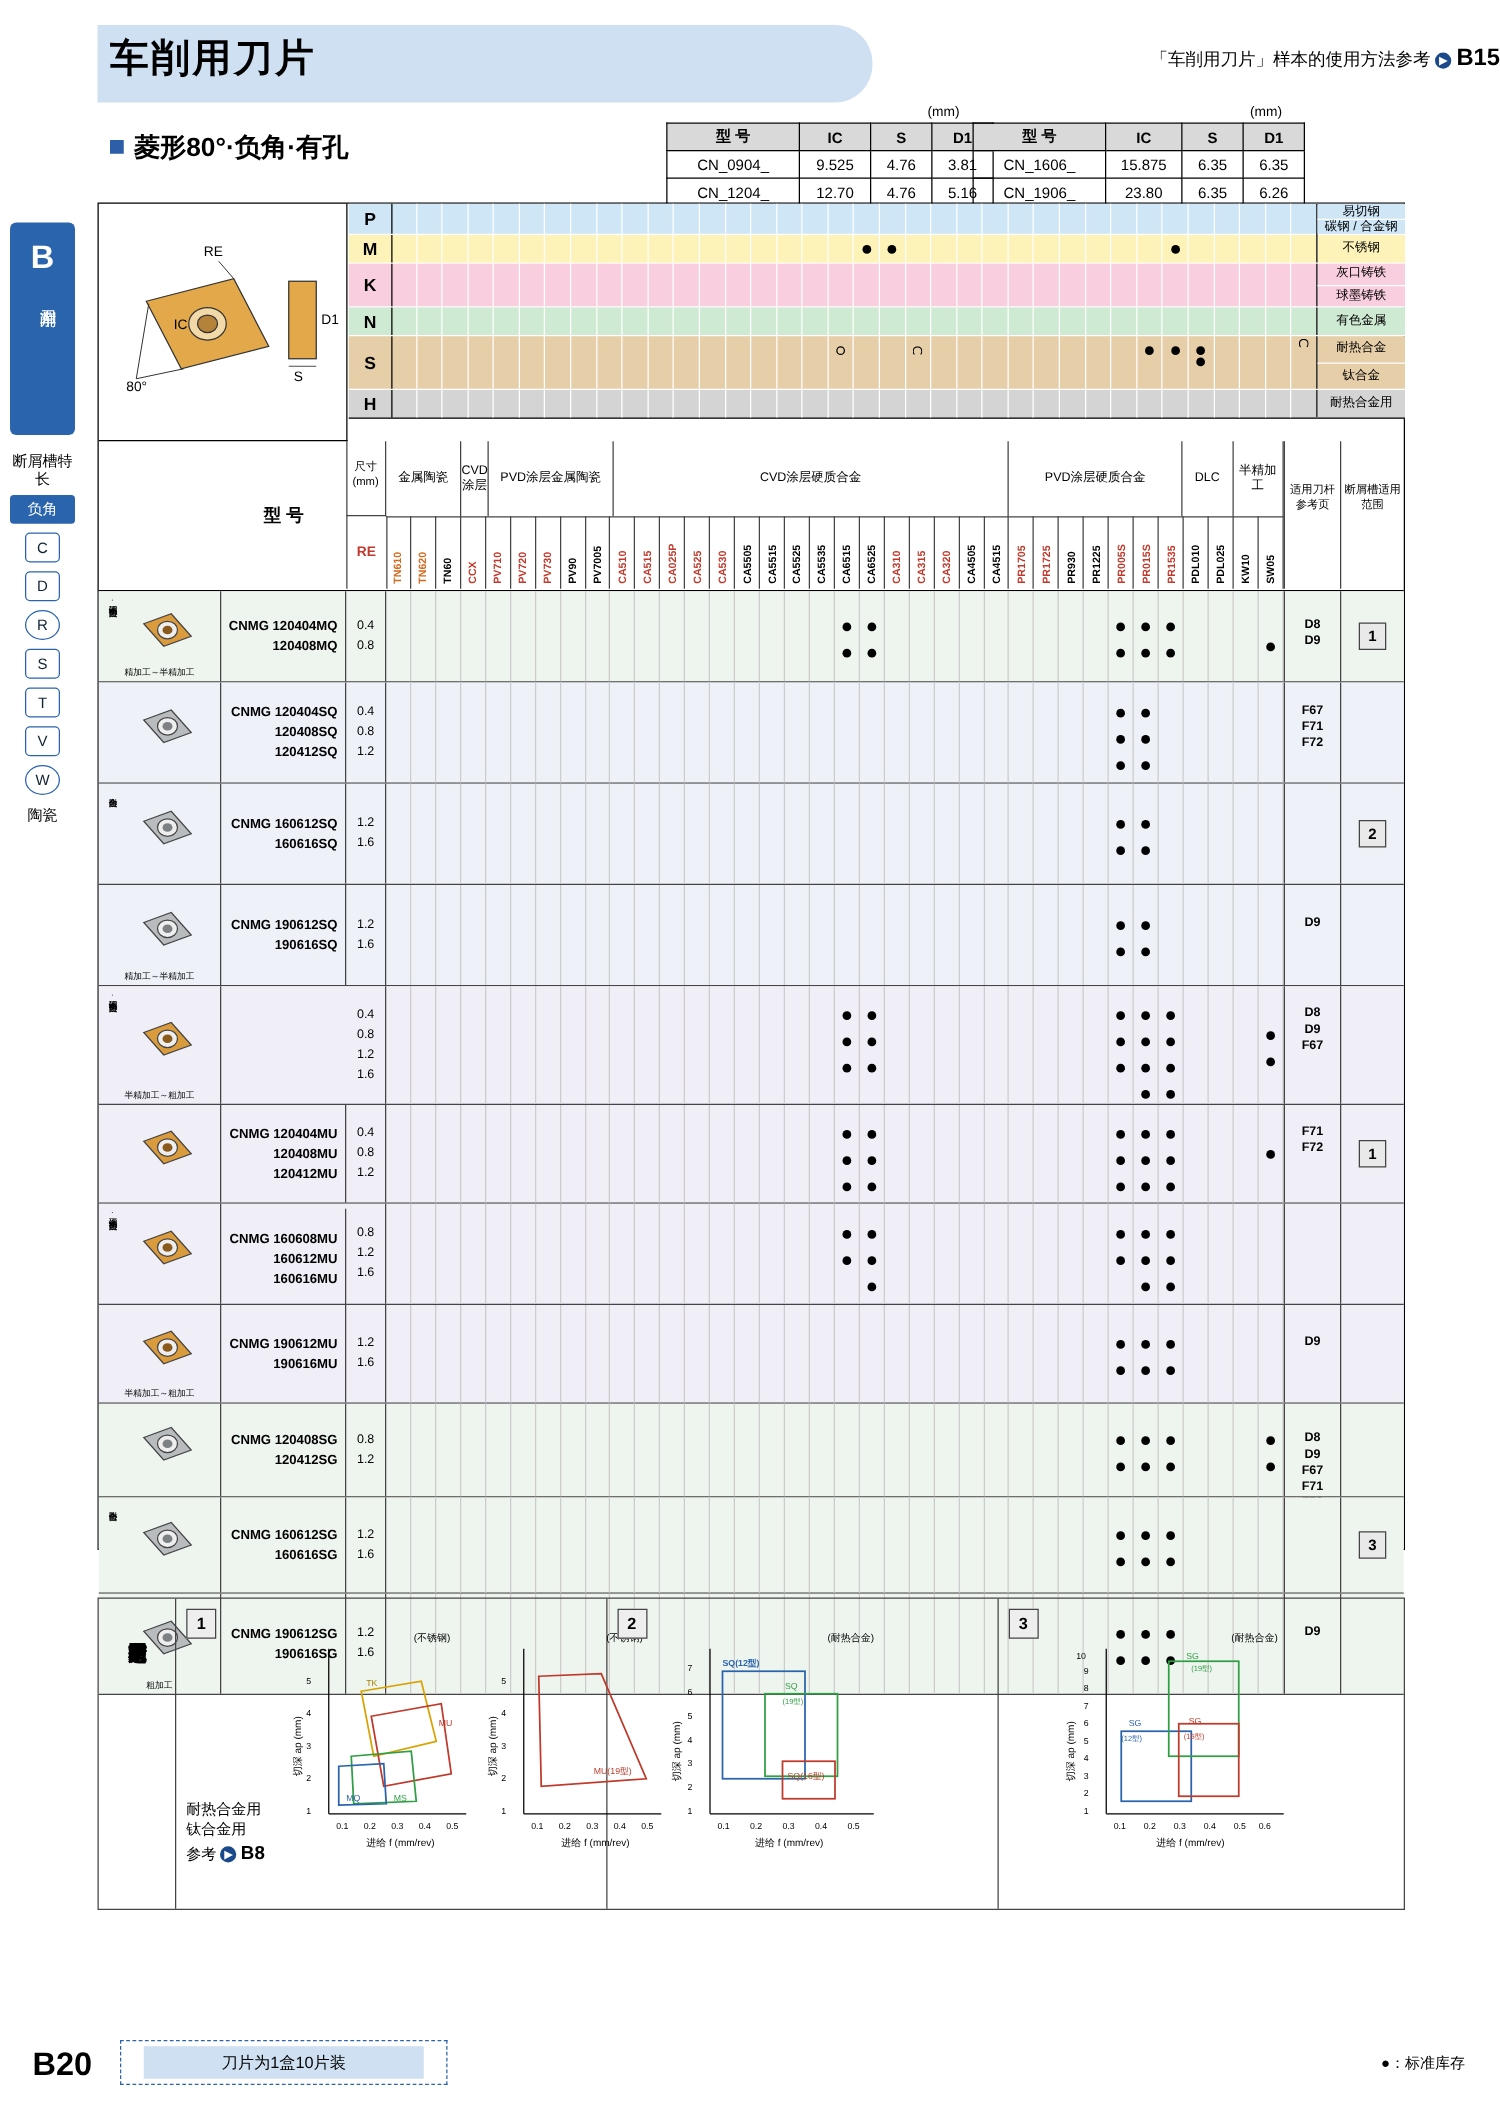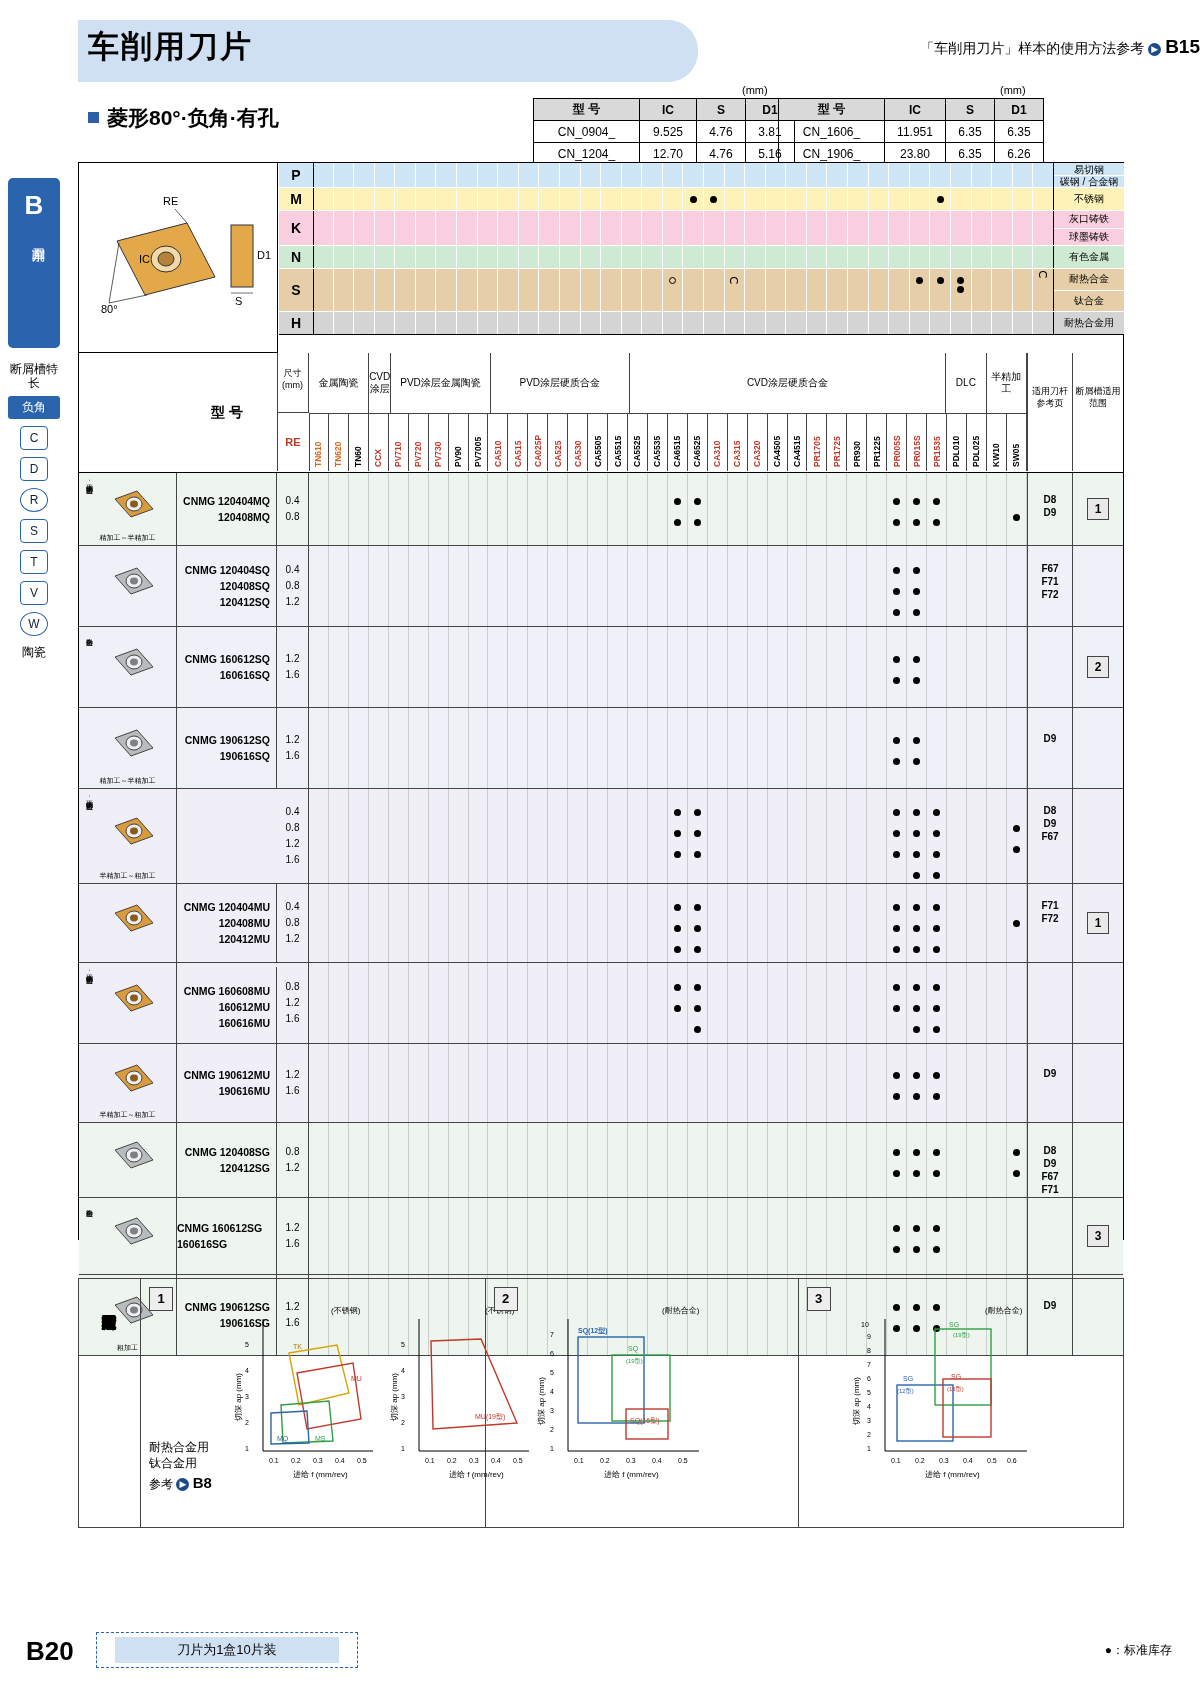--- a/index.html
+++ b/index.html
@@ -112,21 +112,21 @@
   <table class="spec" id="spec2">
     <tbody>
         <tr>
       <td class="hd" style="width:105px">型 号</td>
       <td class="hd" style="width:60px">IC</td>
       <td class="hd" style="width:48px">S</td>
       <td class="hd" style="width:48px">D1</td>
     </tr>
     <tr>
       <td>CN_1606_</td>
-      <td>11.951</td>
+      <td>15.875</td>
       <td>6.35</td>
       <td>6.35</td>
     </tr>
     <tr>
       <td>CN_1906_</td>
       <td>23.80</td>
       <td>6.35</td>
       <td>6.26</td>
     </tr>
   </tbody>
@@ -471,22 +471,22 @@
     </div>
 
     <div style="position:absolute;left:0;top:190px;width:1044px;height:120px;border-bottom:1px solid #000;box-sizing:border-box;">
       <div style="position:absolute;left:98px;top:0;width:100px;height:118px;border-right:1px solid #444;text-align:center;line-height:118px;font-size:14px;font-weight:bold;">型 号</div>
       <div style="position:absolute;left:198px;top:0;width:32px;height:60px;border-right:1px solid #444;border-bottom:1px solid #444;text-align:center;font-size:9px;padding-top:14px;box-sizing:border-box;">尺寸 (mm)</div>
       <div style="position:absolute;left:198px;top:60px;width:32px;height:58px;border-right:1px solid #444;text-align:center;line-height:58px;font-size:11px;font-weight:bold;color:#c0392b;">RE</div>
       <div id="grade-group-row" style="position: absolute; left: 230px; top: 0px; right: 96px; height: 60px; border-bottom: 1px solid rgb(68, 68, 68); display: flex;">
           <div style="flex: 3 1 0px; border-right: 1px solid rgb(68, 68, 68); height: 100%; display: flex; align-items: center; justify-content: center; font-size: 10px; text-align: center; line-height: 12px;">金属陶瓷</div>
           <div style="flex: 1 1 0px; border-right: 1px solid rgb(68, 68, 68); height: 100%; display: flex; align-items: center; justify-content: center; font-size: 10px; text-align: center; line-height: 12px;">CVD涂层</div>
           <div style="flex: 5 1 0px; border-right: 1px solid rgb(68, 68, 68); height: 100%; display: flex; align-items: center; justify-content: center; font-size: 10px; text-align: center; line-height: 12px;">PVD涂层金属陶瓷</div>
+          <div style="flex: 16 1 0px; border-right: 1px solid rgb(68, 68, 68); height: 100%; display: flex; align-items: center; justify-content: center; font-size: 10px; text-align: center; line-height: 12px;">CVD涂层硬质合金</div>
           <div style="flex: 7 1 0px; border-right: 1px solid rgb(68, 68, 68); height: 100%; display: flex; align-items: center; justify-content: center; font-size: 10px; text-align: center; line-height: 12px;">PVD涂层硬质合金</div>
-          <div style="flex: 16 1 0px; border-right: 1px solid rgb(68, 68, 68); height: 100%; display: flex; align-items: center; justify-content: center; font-size: 10px; text-align: center; line-height: 12px;">CVD涂层硬质合金</div>
           <div style="flex: 2 1 0px; border-right: 1px solid rgb(68, 68, 68); height: 100%; display: flex; align-items: center; justify-content: center; font-size: 10px; text-align: center; line-height: 12px;">DLC</div>
           <div style="flex: 2 1 0px; border-right: 1px solid rgb(68, 68, 68); height: 100%; display: flex; align-items: center; justify-content: center; font-size: 10px; text-align: center; line-height: 12px;">半精加工</div>
         </div>
       <div id="grade-name-row" style="position: absolute; left: 230px; top: 60px; right: 96px; height: 58px; display: flex;">
           <div style="flex: 1 1 0px; border-right: 1px solid rgb(68, 68, 68); height: 100%; position: relative;">
             <span style="position: absolute; left: 50%; bottom: 4px; transform-origin: left bottom; transform: rotate(-90deg) translateY(50%); white-space: nowrap; font-size: 8.5px; font-weight: bold; color: rgb(212, 105, 30);">TN610</span>
           </div>
           <div style="flex: 1 1 0px; border-right: 1px solid rgb(68, 68, 68); height: 100%; position: relative;">
             <span style="position: absolute; left: 50%; bottom: 4px; transform-origin: left bottom; transform: rotate(-90deg) translateY(50%); white-space: nowrap; font-size: 8.5px; font-weight: bold; color: rgb(212, 105, 30);">TN620</span>
           </div>
@@ -2492,21 +2492,21 @@
         <div style="position: relative; height: 76px; border-bottom: 1px solid rgb(68, 68, 68); background: rgb(238, 245, 239);">
           <div style="position: absolute; left: 0px; top: 0px; width: 98px; height: 100%; border-right: 1px solid rgb(68, 68, 68); box-sizing: border-box;">
             <div style="position:absolute;left:2px;top:6px;width:12px;font-size:7px;line-height:8px;writing-mode:vertical-rl;">耐热合金</div>
             <div style="position:absolute;left:28px;top:8px;"><svg width="54" height="48" viewBox="0 0 54 48">
                 <polygon points="8,20 30,12 46,30 24,38" fill="#b9bcbe" stroke="#444" stroke-width="1"></polygon>
                 <ellipse cx="27" cy="25" rx="8" ry="7" fill="#eee" stroke="#444"></ellipse>
                 <ellipse cx="27" cy="25" rx="4" ry="3.4" fill="#7d8184"></ellipse>
               </svg></div>
             <div style="position:absolute;left:0;bottom:2px;width:100%;text-align:center;font-size:7px;"></div>
           </div>
-          <div style="position: absolute; left: 98px; top: 0px; width: 100px; height: 100%; border-right: 1px solid rgb(68, 68, 68); box-sizing: border-box; padding-top: 22px; padding-right: 6px;">
+          <div style="position: absolute; left: 98px; top: 0px; width: 100px; height: 100%; border-right: 1px solid rgb(68, 68, 68); box-sizing: border-box; padding-top: 22px; text-align: right; padding-right: 6px;">
             <div style="height: 16px; line-height: 16px; font-size: 10.5px; font-weight: bold;">CNMG 160612SG</div>
             <div style="height: 16px; line-height: 16px; font-size: 10.5px; font-weight: bold;">160616SG</div>
           </div>
           <div style="position: absolute; left: 198px; top: 0px; width: 32px; height: 100%; border-right: 1px solid rgb(68, 68, 68); box-sizing: border-box; padding-top: 22px; text-align: center;">
             <div style="height: 16px; line-height: 16px; font-size: 10px;">1.2</div>
             <div style="height: 16px; line-height: 16px; font-size: 10px;">1.6</div>
           </div>
           <div style="position: absolute; left: 230px; top: 0px; right: 96px; height: 100%; display: flex;">
             <div style="flex: 1 1 0px; border-right: 1px solid rgb(204, 204, 204); height: 100%; padding-top: 22px; box-sizing: border-box;">
               <div style="height: 16px;"></div>

